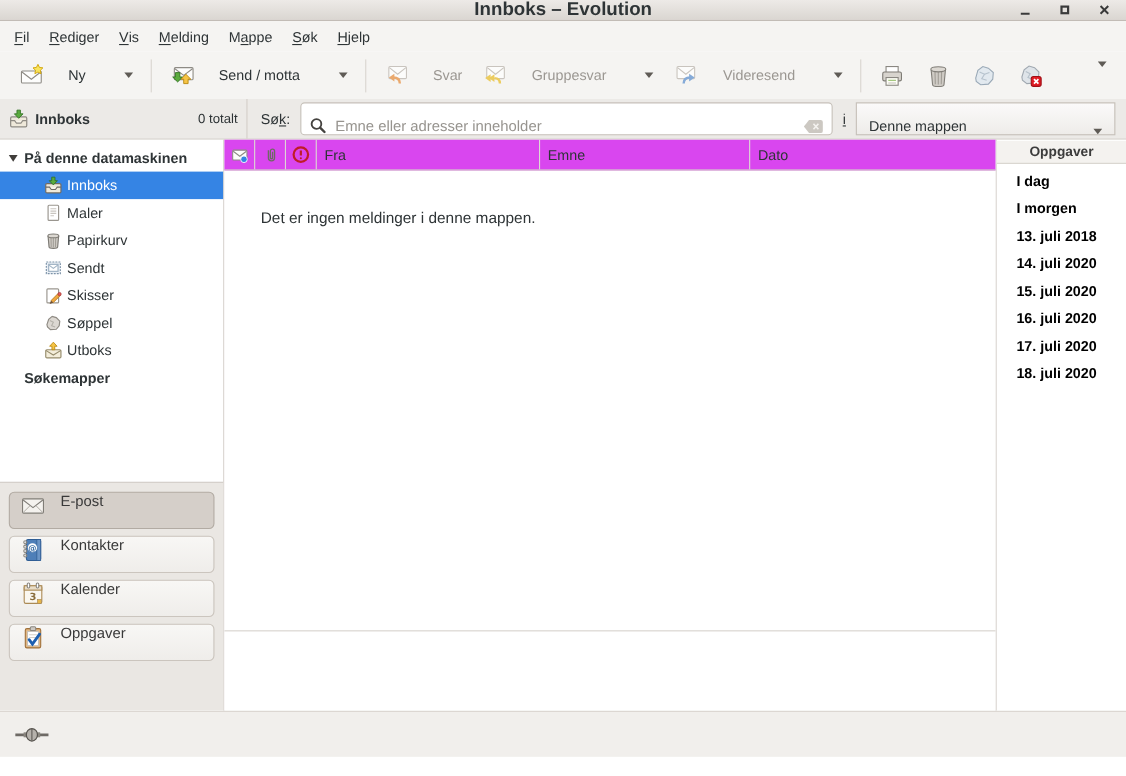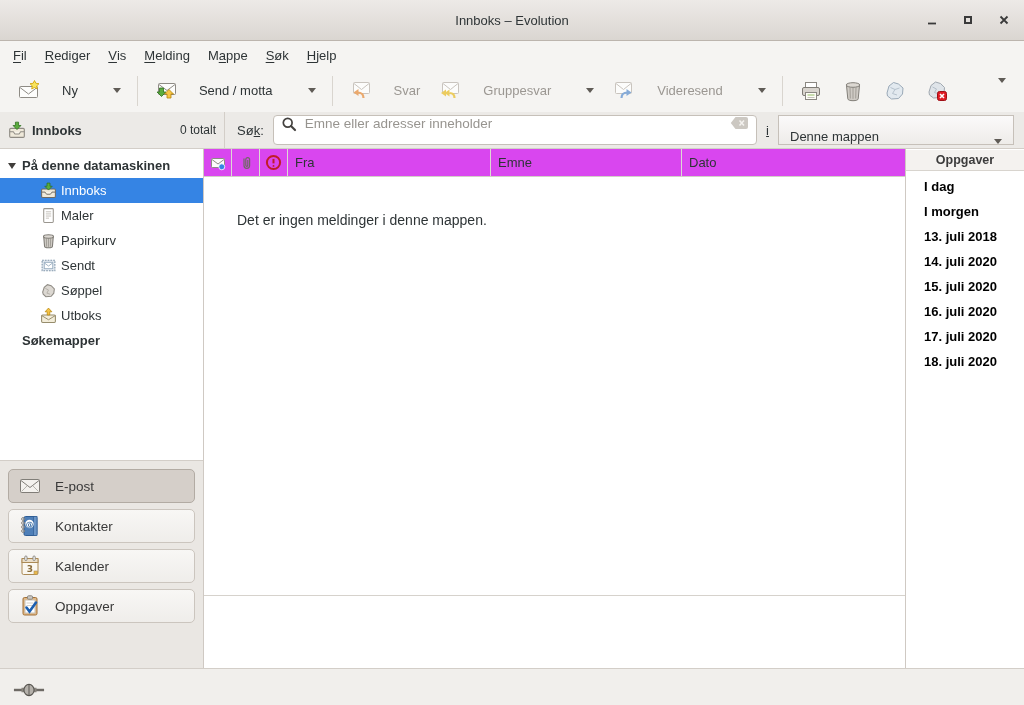--- a/index.html
+++ b/index.html
@@ -5,24 +5,24 @@
   * { margin:0; padding:0; box-sizing:border-box; }
   html,body { width:1024px; height:705px; overflow:hidden; }
   body {
     font-family:"Liberation Sans","DejaVu Sans",sans-serif;
     font-size:13px; color:#2e3436; background:#fff;
   }
   .window { position:relative; width:1024px; height:705px; background:#fff; }
 
   
   .titlebar {
-    height:41px; background:linear-gradient(#edeae7,#dad6d1);
+    height:19px; background:linear-gradient(#edeae7,#dad6d1);
     border-bottom:1px solid #bcb5ae;
     display:flex; align-items:center; justify-content:center;
-    font-weight:normal; font-size:13px; position:relative;
+    font-weight:bold; font-size:17px; position:relative;
   }
   .win-controls { position:absolute; right:10px; top:0; height:100%; display:flex; align-items:center; gap:16px; }
   .winbtn { background:none; border:none; width:20px; height:20px; display:flex; align-items:center; justify-content:center; cursor:default; }
 
   
   .menubar { height:28px; background:#f5f4f2; display:flex; align-items:stretch; padding-left:4px; }
   .menu-item { padding:0 9px; display:flex; align-items:center; cursor:default; }
   .menu-item u { text-underline-offset:2px; }
 
   
@@ -40,21 +40,21 @@
   .overflow-btn { margin-left:auto; background:none; border:none; padding:6px 10px; }
 
   
   .locationbar { height:37px; background:#eceae7; border-bottom:1px solid #d3cec8; display:flex; align-items:stretch; }
   .folder-head { width:225px; display:flex; align-items:center; gap:6px; padding:0 8px; border-right:1px solid #d3cec8; }
   .folder-name { font-weight:bold; }
   .folder-count { margin-left:auto; font-size:12px; }
   .search-area { flex:1; display:flex; align-items:center; padding:0 10px 0 12px; gap:9px; }
   .search-entry {
     flex:1; height:30px; background:#fff; border:1px solid #c6c0b9; border-radius:4px;
-    display:flex; align-items:flex-start; padding:0 7px; gap:8px;
+    display:flex; align-items:flex-end; padding:0 7px; gap:8px;
   }
   .placeholder { color:#97948f; flex:1; font-size:13.5px; white-space:nowrap; overflow:hidden; }
   .combo {
     width:236px; height:30px; border:1px solid #c6c0b9; border-radius:0;
     background:linear-gradient(#fbfafa,#eeece9);
     display:flex; align-items:flex-end; padding:0 11px; gap:24px; cursor:default;
   }
   .combo-label { flex:1; }
 
   
@@ -65,21 +65,21 @@
   .tree-row { height:25px; display:flex; align-items:center; gap:6px; padding-left:8px; cursor:default; }
   .tree-root { font-weight:bold; }
   .expander { width:0; height:0; border-left:4.5px solid transparent; border-right:4.5px solid transparent; border-top:6px solid #403e3b; }
   .tree-item { padding-left:40px; gap:4px; }
   .tree-item .fico { display:flex; width:17px; height:17px; }
   .tree-item.selected { background:#3584e4; color:#fff; }
   .tree-sub { font-weight:bold; padding-left:22px; }
 
   .switcher { height:208px; background:#eae7e3; border-top:1px solid #d3cec8; padding:8px; }
   .sw-btn {
-    width:100%; height:34px; margin-bottom:6px; display:flex; align-items:center; gap:13px; padding:0 9px;
+    width:100%; height:34px; margin-bottom:6px; display:flex; gap:13px; padding:0 9px;
     border:1px solid #cbc5be; border-radius:5px; background:linear-gradient(#f8f7f5,#efedea);
     font-size:13.5px; color:#393939; font-family:inherit; cursor:default;
   }
   .sw-btn.active { background:#d5cfc9; border-color:#b2aba3; }
 
   .main { flex:1; background:#fff; position:relative; display:flex; flex-direction:column; }
   .list-header { flex:0 0 28px; display:flex; background:#d946ef; border-bottom:1px solid #d3cec8; }
   .hcol { border-right:1px solid #ddd9d3; display:flex; align-items:center; padding:0 7px; }
   .hcol.icon { width:28px; justify-content:center; padding:0; }
   .hcol.fra { width:203px; }
@@ -308,20 +308,31 @@
               <rect x="2" y="3" width="12" height="10" fill="#e8eef4" stroke="#7d93a8" stroke-dasharray="1.6 1"></rect>
               <rect x="4" y="5" width="8" height="6" fill="#fff" stroke="#9fb2c3"></rect>
               <path d="M4 5.5 8 8.5 12 5.5" fill="none" stroke="#9fb2c3" stroke-width="0.9"></path>
             </svg>
           </span>
           <span>Sendt</span>
         </div>
         <div class="tree-row tree-item">
           <span class="fico">
             <svg width="17" height="17" viewBox="0 0 16 16">
+              <rect x="2.5" y="2.5" width="10" height="12" rx="0.8" fill="#fff" stroke="#9a968f"></rect>
+              <polygon points="6,12.5 12.2,6.3 14,8.1 7.8,14.3" fill="#f0a840" stroke="#b07820" stroke-width="0.7"></polygon>
+              <polygon points="4.8,15.4 6,12.5 7.8,14.3" fill="#6e4f33"></polygon>
+              <circle cx="13.3" cy="6.9" r="1.4" fill="#e25c5c" stroke="#a83232" stroke-width="0.6"></circle>
+            </svg>
+          </span>
+          <span>Skisser</span>
+        </div>
+        <div class="tree-row tree-item">
+          <span class="fico">
+            <svg width="17" height="17" viewBox="0 0 16 16">
               <polygon points="2.5,9.5 4,5 7,2.5 10.5,3.5 13.5,6.5 13,10.5 10.5,13.5 5.5,13.8 3,11.5" fill="#dcd8d2" stroke="#8f8b84"></polygon>
               <path d="M5 6 8 7.5 6.5 10.5 9.5 11.5" fill="none" stroke="#b4b0a9" stroke-width="0.9"></path>
             </svg>
           </span>
           <span>Søppel</span>
         </div>
         <div class="tree-row tree-item">
           <span class="fico">
             <svg width="17" height="17" viewBox="0 0 16 16">
               <rect x="1.5" y="7.5" width="13" height="7" rx="1" fill="#f3edda" stroke="#968c6c"></rect>

